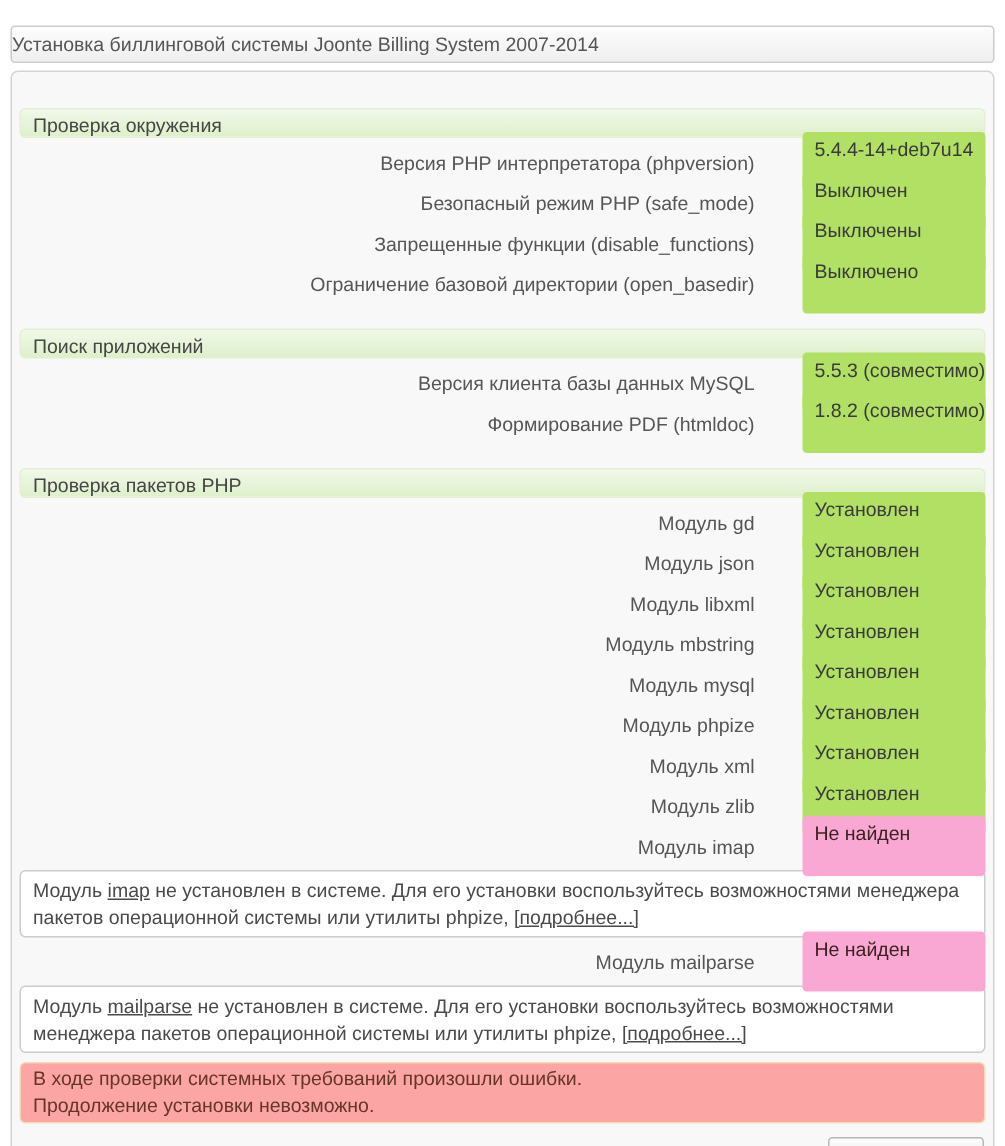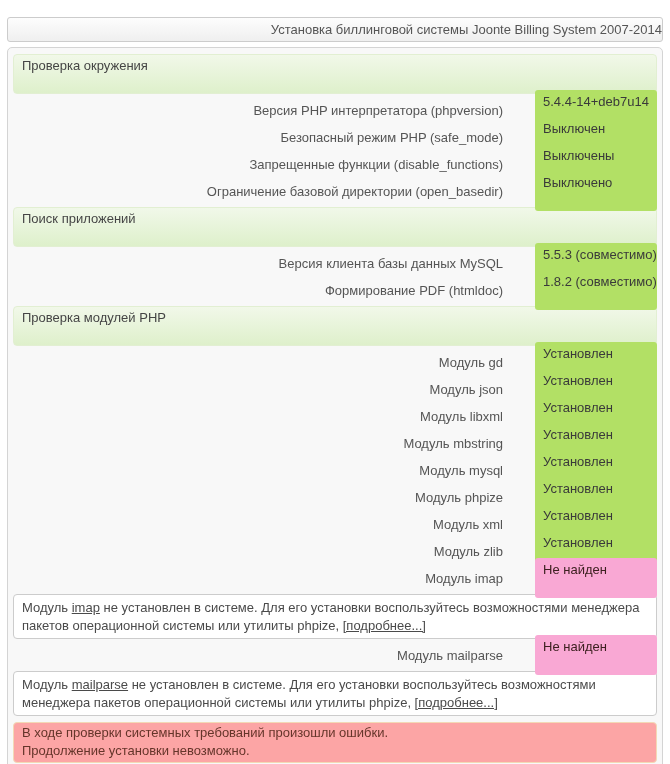--- a/index.html
+++ b/index.html
@@ -11,40 +11,39 @@
     font-size: 13px;
     color: #444;
   }
   .titlebar {
     margin: 17px 7px 5px 7px;
     height: 25px;
     line-height: 23px;
     border: 1px solid #cccccc;
     border-radius: 3px;
     background: linear-gradient(#fdfdfd, #efefef);
-    text-align: right;
+    text-align: left;
     color: #555555;
-    padding-left: 36px;
   }
   .panel {
     margin: 0 7px;
     border: 1px solid #d4d4d4;
     border-radius: 5px;
     background: #f8f8f8;
     padding: 5px;
   }
   .section-heading {
     background: linear-gradient(#f1f8e9, #def0cb);
     border: 1px solid #e2efd2;
     border-radius: 4px;
     padding: 3px 8px;
-    height: 40px;
+    height: 20px;
     line-height: 15px;
     color: #454545;
-    margin: 1px 0 2px 0;
+    margin: 19px 0 2px 0;
   }
   .check-row {
     display: flex;
     align-items: center;
     justify-content: flex-end;
     margin: 5px 0;
     height: 22px;
     gap: 24px;
   }
   .check-label {
@@ -135,21 +134,21 @@
 
   <div class="check-row">
     <span class="check-label">Версия клиента базы данных MySQL</span>
     <span class="badge ok">5.5.3 (совместимо)</span>
   </div>
   <div class="check-row">
     <span class="check-label">Формирование PDF (htmldoc)</span>
     <span class="badge ok">1.8.2 (совместимо)</span>
   </div>
 
-  <div class="section-heading">Проверка модулей PHP</div>
+  <div class="section-heading">Проверка пакетов PHP</div>
 
   <div class="check-row">
     <span class="check-label">Модуль gd</span>
     <span class="badge ok">Установлен</span>
   </div>
   <div class="check-row">
     <span class="check-label">Модуль json</span>
     <span class="badge ok">Установлен</span>
   </div>
   <div class="check-row">

